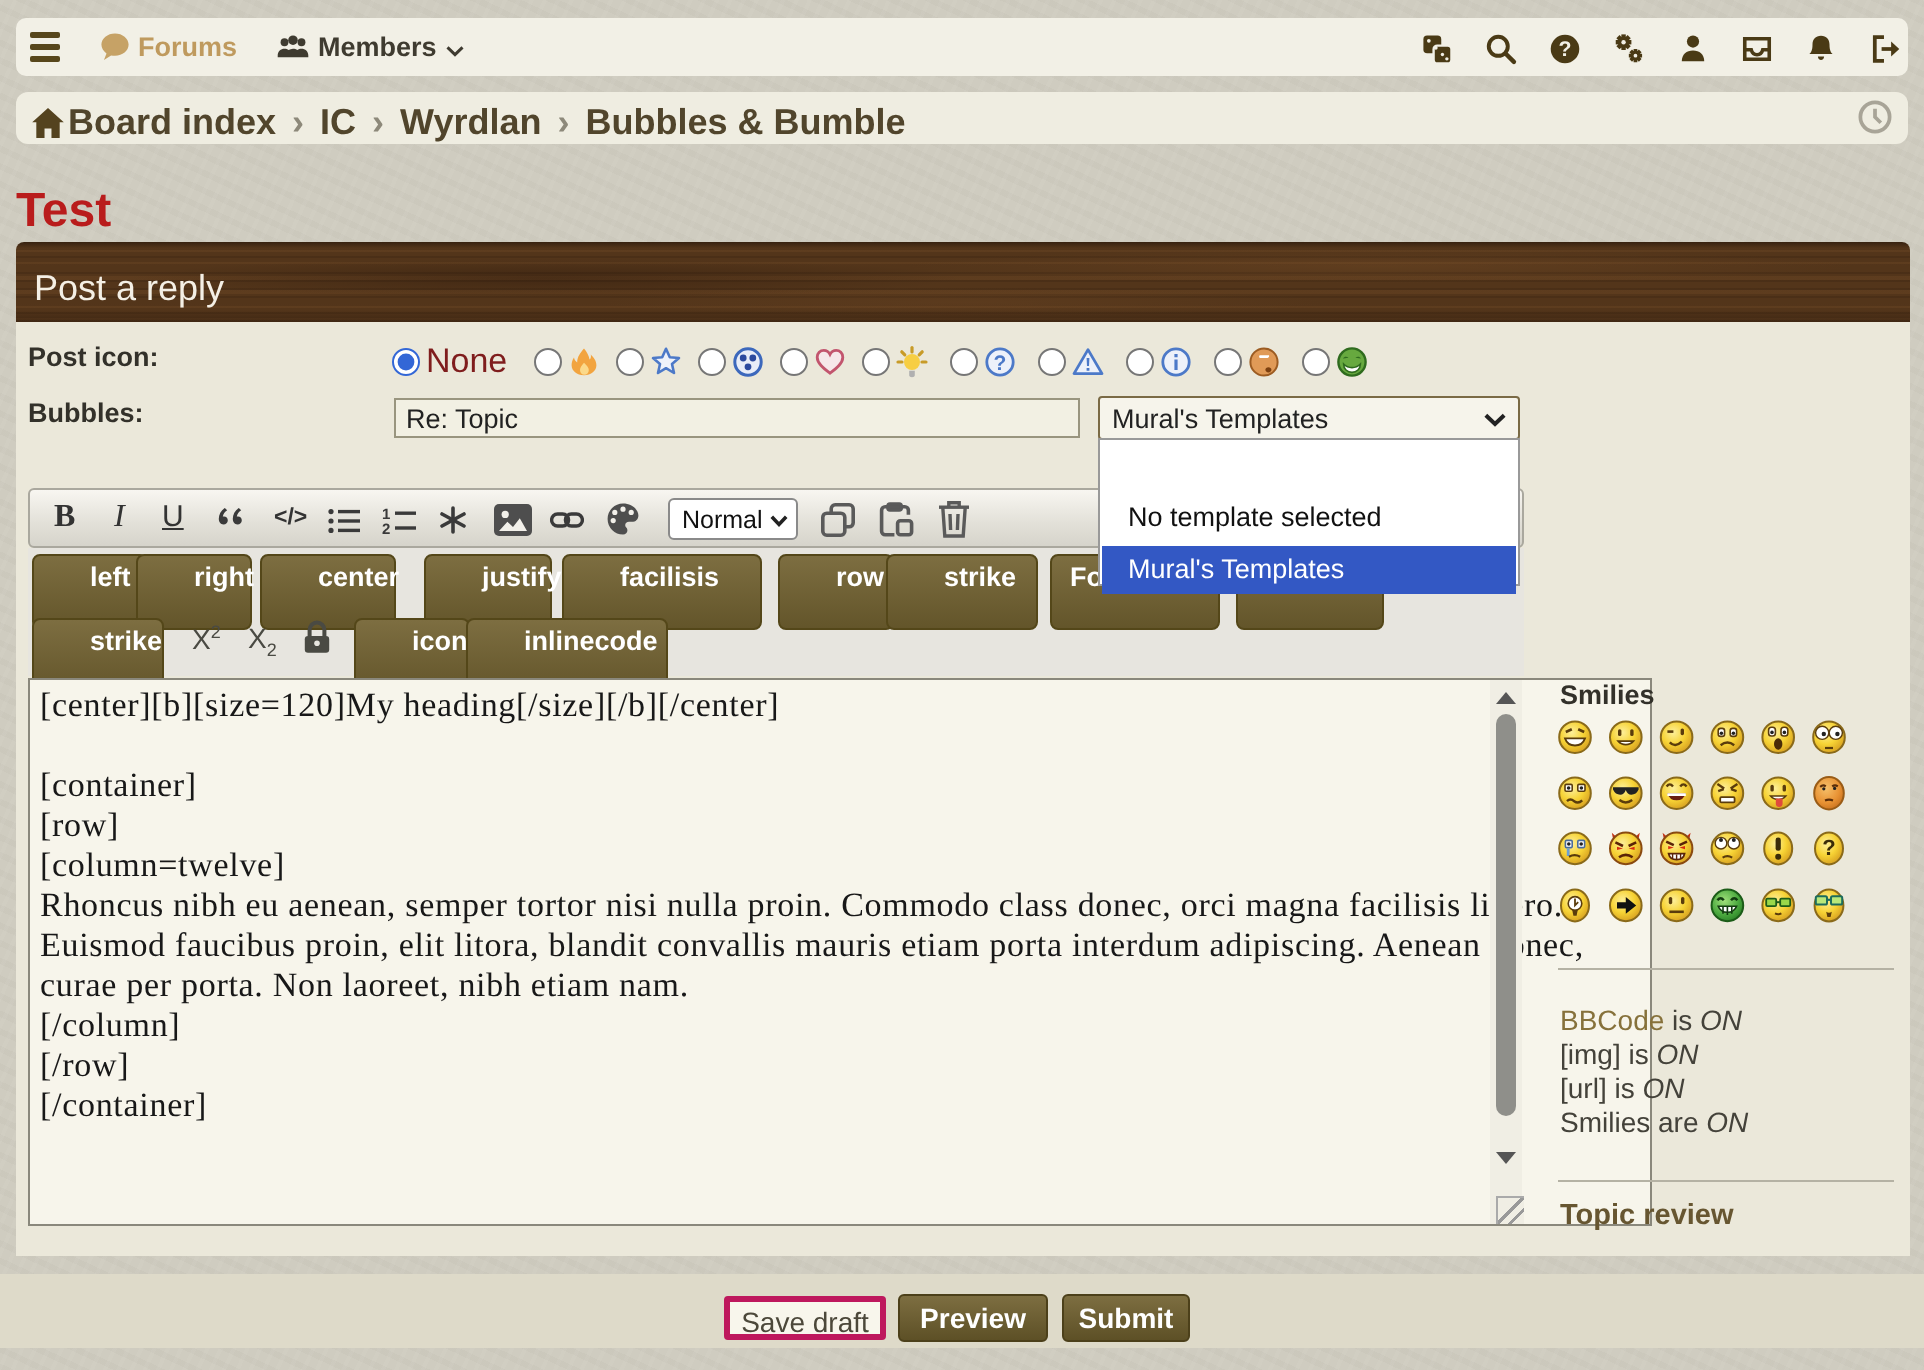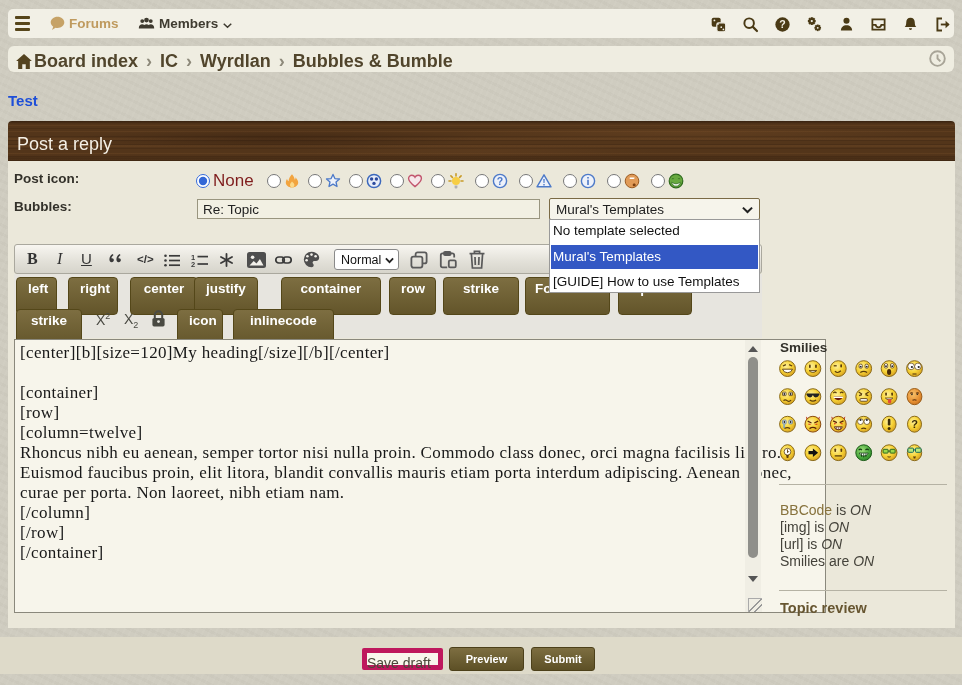--- a/index.html
+++ b/index.html
@@ -26,21 +26,21 @@
 .ticon { width:17px; height:17px; display:block; }
 #topicons { right:11px; top:15px; height:18px; display:flex; gap:15px; align-items:center; }
 
 
 #crumbbar { left:8px; top:46px; width:946px; height:26px; background:#efede1; border-radius:6px; }
 #crumb { left:16px; top:51px; font-size:18px; font-weight:bold; color:#51452c; }
 #crumb .sep { color:#8d897a; font-weight:bold; padding:0 3px; }
 #clock { right:16px; top:50px; }
 
 
-#h2test { left:8px; top:92px; font-size:15px; font-weight:bold; color:#1d4ed8; }
+#h2test { left:8px; top:92px; font-size:24px; font-weight:bold; color:#b91c1c; }
 
 
 #panel { left:8px; top:121px; width:947px; height:507px; background:#ebe8da; border-radius:4px 4px 0 0; }
 #woodbar { left:0; top:0; width:947px; height:40px; border-radius:4px 4px 0 0;
   background-color:#53351a;
   background-image:
     linear-gradient(rgba(20,10,4,.45) 0, rgba(20,10,4,0) 3px),
     linear-gradient(rgba(0,0,0,0) 34px, rgba(25,12,5,.35) 40px),
     radial-gradient(300px 14px at 28% 45%, rgba(35,18,8,.35), rgba(0,0,0,0) 70%),
     radial-gradient(340px 12px at 72% 30%, rgba(140,92,48,.22), rgba(0,0,0,0) 70%),
@@ -64,50 +64,50 @@
 #tpl-select .arr { position:absolute; right:6px; top:7px; }
 
 
 #toolbar { left:14px; top:244px; width:748px; height:30px; border:1px solid #aaa89e; border-radius:3px;
   background:linear-gradient(#f8f6f1, #e2e0d8 60%, #d6d4cb); }
 #btnarea { left:14px; top:274px; width:748px; height:64px; background:#e7e5df; }
 .tbtxt { position:absolute; top:5px; font-size:15px; color:#333; }
 #normal-sel { position:absolute; left:319px; top:4px; width:65px; height:21px; background:#fff; border:1px solid #8a8a8a; border-radius:3px; font-size:12.5px; color:#111; display:flex; align-items:center; padding-left:6px; }
 
 
-.bb { position:absolute; height:38px; background:linear-gradient(#7d6e41,#63552a); border:1px solid #544719; border-radius:4px; color:#fff; font-size:13.5px; font-weight:bold; text-align:center; line-height:21px; padding:0 11px; }
+.bb { position:absolute; height:38px; background:linear-gradient(#7d6e41,#63552a); border:1px solid #544719; border-radius:4px; color:#fff; font-size:13.5px; font-weight:bold; text-align:center; line-height:21px; padding:0 28px; }
 .gg { position:absolute; color:#4a4a43; font-size:14px; top:2px; }
 
 
 #message { left:14px; top:339px; width:812px; height:274px; background:#f7f5eb; border:1px solid #8a887c; font-family:"Liberation Serif", serif; font-size:17px; letter-spacing:0.35px; color:#181818; line-height:20px; padding:3px 24px 0 5px; white-space:pre-wrap; }
 #sbar { left:745px; top:340px; width:16px; height:272px; background:#f0eee4; }
 #sthumb { position:absolute; left:3px; top:17px; width:10px; height:201px; background:#8f8f8a; border-radius:5px; }
 .sarr { position:absolute; left:3px; width:0; height:0; border-left:5px solid transparent; border-right:5px solid transparent; }
 #grip { left:748px; top:598px; width:14px; height:14px; border-left:1px solid #aaa; border-top:1px solid #aaa; background:#f0eee4;
   background-image:linear-gradient(135deg, rgba(0,0,0,0) 44%, #999 44%, #999 52%, rgba(0,0,0,0) 52%, rgba(0,0,0,0) 68%, #999 68%, #999 76%, rgba(0,0,0,0) 76%); }
 
 
 #ddl { left:549px; top:219px; width:211px; height:74px; background:#fff; border:1px solid #999; z-index:50; font-size:13.5px; color:#111; }
-#ddl .opt { position:absolute; left:1px; right:1px; height:18px; line-height:18px; padding-left:2px; }
+#ddl .opt { position:absolute; left:1px; right:1px; height:18px; line-height:18px; padding-left:13px;margin-top:28px; }
 #ddl .sel { background:#3358c4; color:#fff; height:24px; line-height:24px; }
 
 
 #smilies-h { left:780px; top:340px; font-size:13.5px; font-weight:bold; color:#33312a; }
 #smgrid { left:779px; top:360px; width:170px; }
 #smgrid svg { margin:0 0 11px 0; display:inline-block; }
 .shr { left:779px; width:168px; height:1px; background:#b5b2a4; }
 #bbinfo { left:780px; top:502px; font-size:14px; color:#44423a; line-height:17px; }
 #bbinfo .lk { color:#86713b; }
 #bbinfo i { font-style:italic; }
 #topic-review { left:780px; top:600px; font-size:14.5px; font-weight:bold; color:#675631; }
 
 
 #footer { left:0; top:637px; width:962px; height:37px; background:#dedac9; }
-.fbtn { position:absolute; top:647px; height:24px; border-radius:3px; color:#fff; font-weight:bold; font-size:11px; text-align:center; background:linear-gradient(#7d6e41,#5d5026); border:1px solid #4c401a; line-height:22px; }
-#savedraft { position:absolute; left:362px; top:648px; width:81px; height:22px; background:#f8f6ec; border:5px solid #be185d; border-radius:2px; color:#4c483a; font-size:14px; line-height:20px; }
+.fbtn { position:absolute; top:647px; height:24px; border-radius:3px; color:#fff; font-weight:bold; font-size:14px; text-align:center; background:linear-gradient(#7d6e41,#5d5026); border:1px solid #4c401a; line-height:22px; }
+#savedraft { position:absolute; left:362px; top:648px; width:81px; height:22px; background:#f8f6ec; border:3px solid #be185d; border-radius:2px; color:#4c483a; font-size:14px; text-align:center; line-height:20px; }
 </style>
 </head>
 <body>
 
 <div id="topbar" class="abs"></div>
 <div id="hamb" class="abs">
     <div></div>
     <div></div>
     <div></div>
   </div>
@@ -347,22 +347,22 @@
       <line x1="0.5" y1="3.6" x2="15.5" y2="3.6"></line>
       <path d="M5.4 3.2V1.4h5.2v1.8"></path>
       <path d="M2.4 3.8 3.4 18h9.2l1-14.2"></path>
       <line x1="6" y1="7" x2="6.3" y2="15"></line>
       <line x1="10" y1="7" x2="9.7" y2="15"></line>
     </svg>
 </div>
 <div class="bb" style="left:16px;  top:277px; width:41px;">left</div>
 <div class="bb" style="left:68px;  top:277px; width:50px;">right</div>
 <div class="bb" style="left:130px; top:277px; width:68px;">center</div>
-<div class="bb" style="left:194px; top:277px; width:64px;">justify</div>
-<div class="bb" style="left:281px; top:277px; width:100px;">container</div>
+<div class="bb" style="left:212px; top:277px; width:64px;">justify</div>
+<div class="bb" style="left:281px; top:277px; width:100px;">facilisis</div>
 <div class="bb" style="left:389px; top:277px; width:47px;">row</div>
 <div class="bb" style="left:443px; top:277px; width:76px;">strike</div>
 <div class="bb" style="left:525px; top:277px; width:85px; text-align:left; padding-left:9px;">Fonts</div>
 <div class="bb" style="left:618px; top:277px; width:74px;">spoiler</div>
 <div class="bb" style="left:16px;  top:309px; width:66px;">strike</div>
 <span class="abs gg" style="left:96px; top:311px;">X<sup style="font-size:9px;">2</sup></span>
 <span class="abs gg" style="left:124px; top:311px;">X<sub style="font-size:9px;">2</sub></span>
 <svg class="abs" style="left:151px; top:310px;" width="15" height="17" viewBox="0 0 15 17">
     <path fill="none" stroke="#4a4a43" stroke-width="2" d="M3.8 8V5a3.7 3.7 0 0 1 7.4 0v3"></path>
     <rect x="1.4" y="8" width="12.2" height="8.4" rx="1.6" fill="#4a4a43"></rect>
@@ -383,21 +383,20 @@
 <div id="sbar" class="abs">
   <div class="sarr" style="top:6px; border-bottom:6px solid #555;"></div>
   <div id="sthumb"></div>
   <div class="sarr" style="top:236px; border-top:6px solid #555;"></div>
 </div>
 <div id="grip" class="abs"></div>
 
 <div id="ddl" class="abs">
   <div class="opt" style="top:2px;">No template selected</div>
   <div class="opt sel" style="top:25px;">Mural's Templates</div>
-  <div class="opt" style="top:53px;">[GUIDE] How to use Templates</div>
 </div>
 
 <div id="smilies-h" class="abs">Smilies</div>
 <div id="smgrid" class="abs"><svg width="170" height="106" viewBox="0 0 170 106">
 <defs>
 <radialGradient id="gy" cx="40%" cy="35%" r="75%">
           <stop offset="0%" stop-color="#fdef9a"></stop>
           <stop offset="50%" stop-color="#f7d335"></stop>
           <stop offset="100%" stop-color="#d0951c"></stop>
         </radialGradient>

